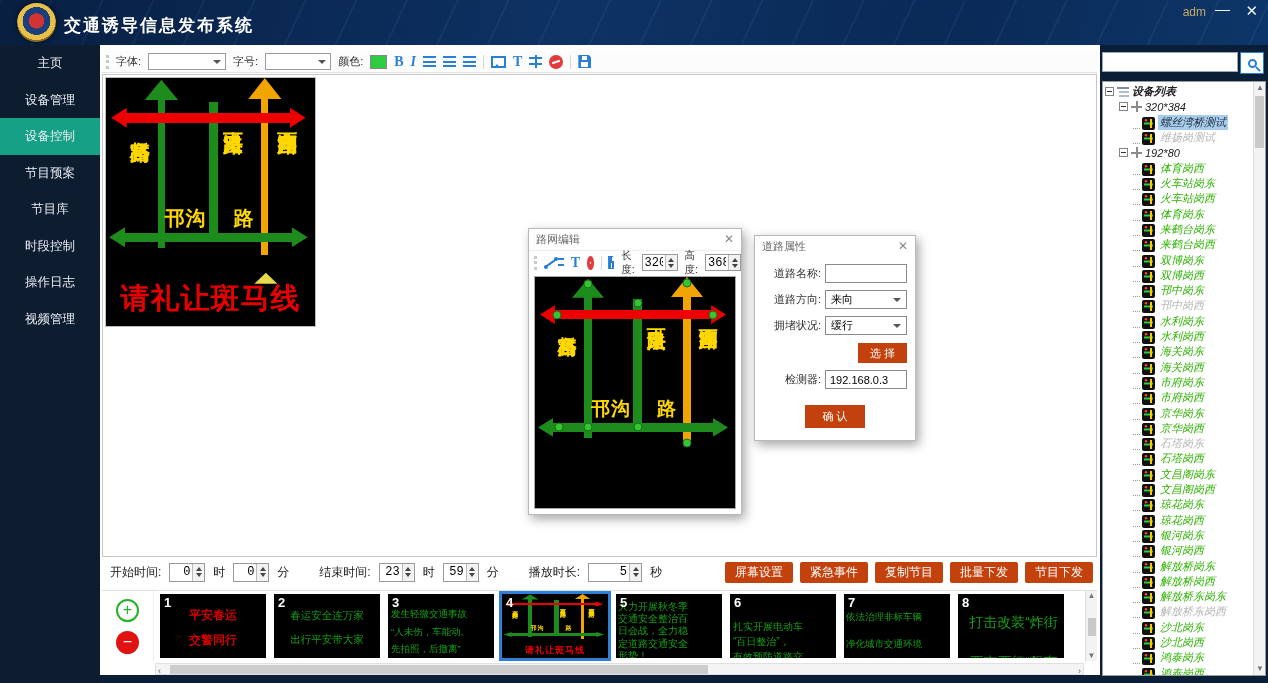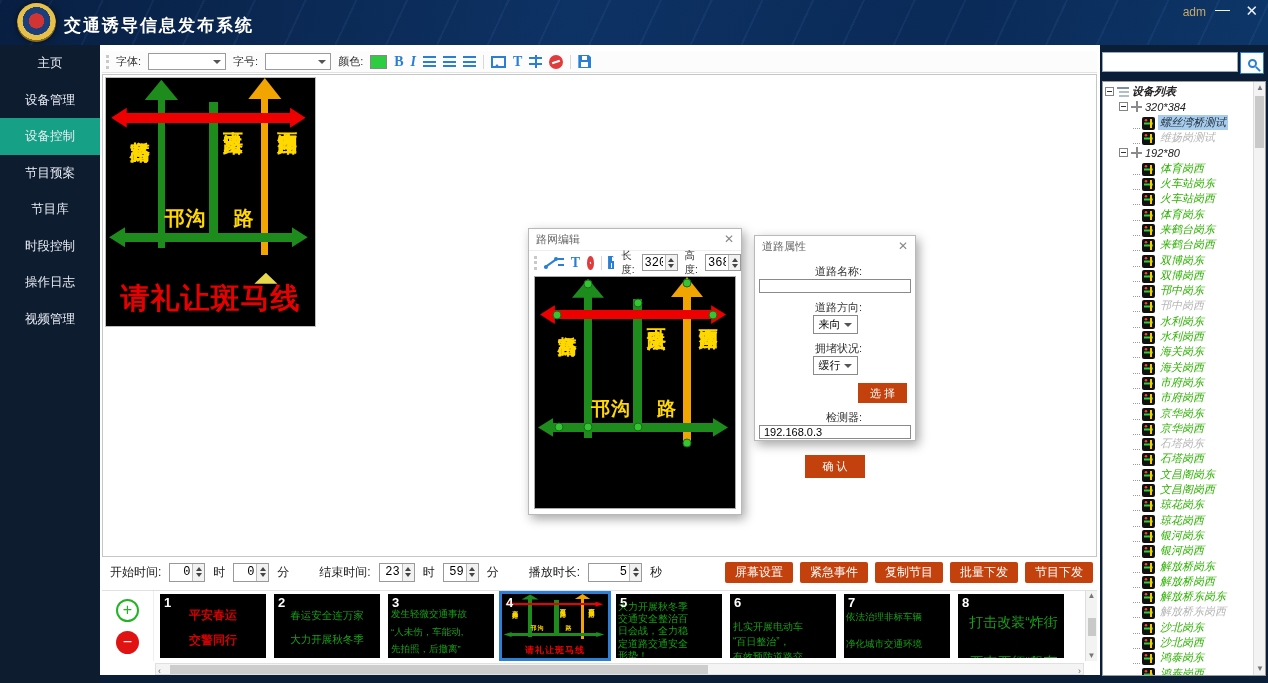--- a/index.html
+++ b/index.html
@@ -106,21 +106,21 @@
   .spin { display:flex; flex-direction:column; width:12px; border-left:1px solid #bbb; background:#f2f2f2; }
   .spin b { flex:1; display:flex; align-items:center; justify-content:center; cursor:pointer; }
   .spin b.up:after { content:""; border:3px solid transparent; border-bottom:4px solid #444; margin-bottom:1px; }
   .spin b.dn:after { content:""; border:3px solid transparent; border-top:4px solid #444; margin-top:1px; }
   .ed-canvas { position:absolute; left:5px; top:47px; width:202px; height:233px; background:#000;
     border:1px solid #aaa; cursor:crosshair; }
   .ed-canvas .roadnet { height:74%; font-size:19px; }
 
   
   .dlg-props { left:651px; top:160px; width:162px; height:206px; }
-  .prow { display:flex; align-items:center; margin:7px 8px 0 8px;flex-direction:column; }
+  .prow { display:flex; align-items:center; margin:7px 8px 0 8px; }
   .plabel { width:62px; text-align:right; font-size:11px; color:#333; padding-right:4px; flex:none; }
   .tin { flex:1; height:19px; border:1px solid #8a8a8a; background:#fff; font-size:11px; padding:0 4px;
     font-family:inherit; outline:0; min-width:0; }
   .sel { flex:1; height:19px; line-height:17px; border:1px solid #8a8a8a; background:#fff;
     font-size:11px; padding:0 16px 0 5px; position:relative; cursor:pointer; }
   .sel:after { content:""; position:absolute; right:5px; top:7px; border:4px solid transparent; border-top-color:#555; }
   .btn-blue { background:#c2410c; color:#fff; border:0; font-size:11px; height:20px;
     padding:0 12px; cursor:pointer; font-family:inherit; }
   .props-select { display:flex; justify-content:flex-end; margin:8px 8px 0 0; }
   .props-confirm { display:flex; justify-content:center; margin-top:16px; }
@@ -460,21 +460,21 @@
     </div>
     <div class="thumbs">
       <div class="thumb t1">
         <span class="num">1</span>
         <div class="txt">平安春运
 交警同行</div>
       </div>
       <div class="thumb t2">
         <span class="num">2</span>
         <div class="txt">春运安全连万家
-大力开展秋冬季</div>
+出行平安带大家</div>
       </div>
       <div class="thumb t3">
         <span class="num">3</span>
         <div class="txt">发生轻微交通事故
 “人未伤，车能动,
 先拍照，后撤离”</div>
       </div>
       <div class="thumb t4 thumb-map selected">
         <span class="num">4</span>
         <div class="roadnet">

